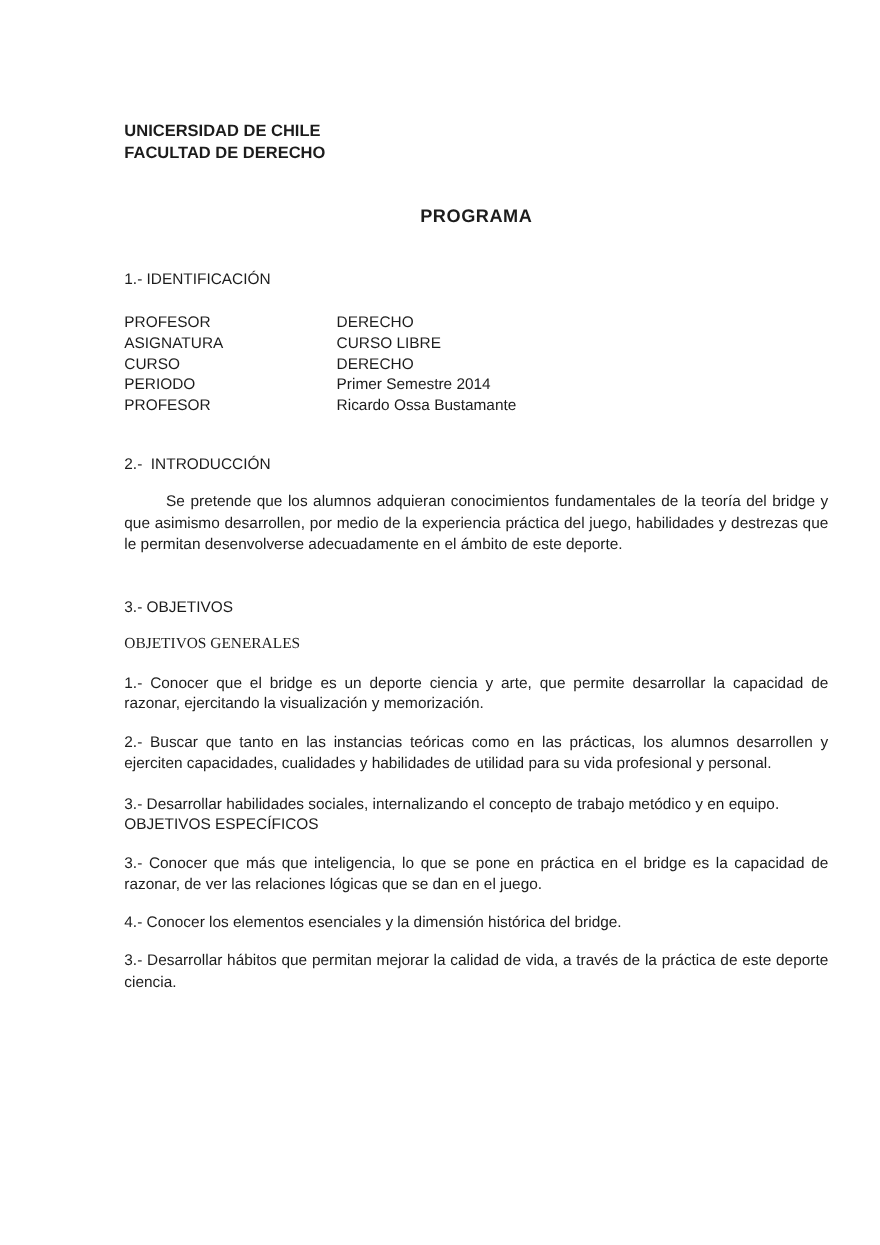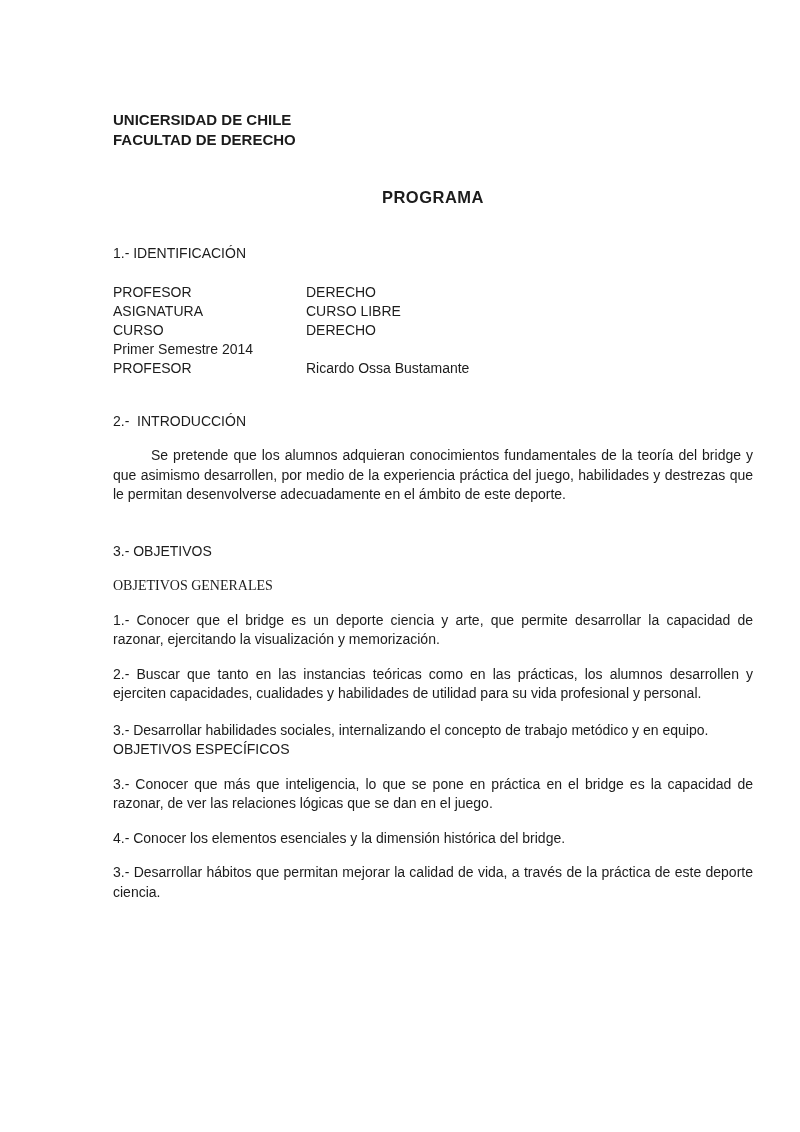--- a/index.html
+++ b/index.html
@@ -80,20 +80,21 @@
     </div>
     <div class="id-row">
       <span class="id-label">ASIGNATURA</span>
       <span class="id-value">CURSO LIBRE</span>
     </div>
     <div class="id-row">
       <span class="id-label">CURSO</span>
       <span class="id-value">DERECHO</span>
     </div>
     <div class="id-row">
+      <span class="id-label">PERIODO</span>
       <span class="id-value">Primer Semestre 2014</span>
     </div>
     <div class="id-row">
       <span class="id-label">PROFESOR</span>
       <span class="id-value">Ricardo Ossa Bustamante</span>
     </div>
   </div>
 
   <div class="section-heading" style="margin-top: 33px;">2.-  INTRODUCCIÓN</div>
 

